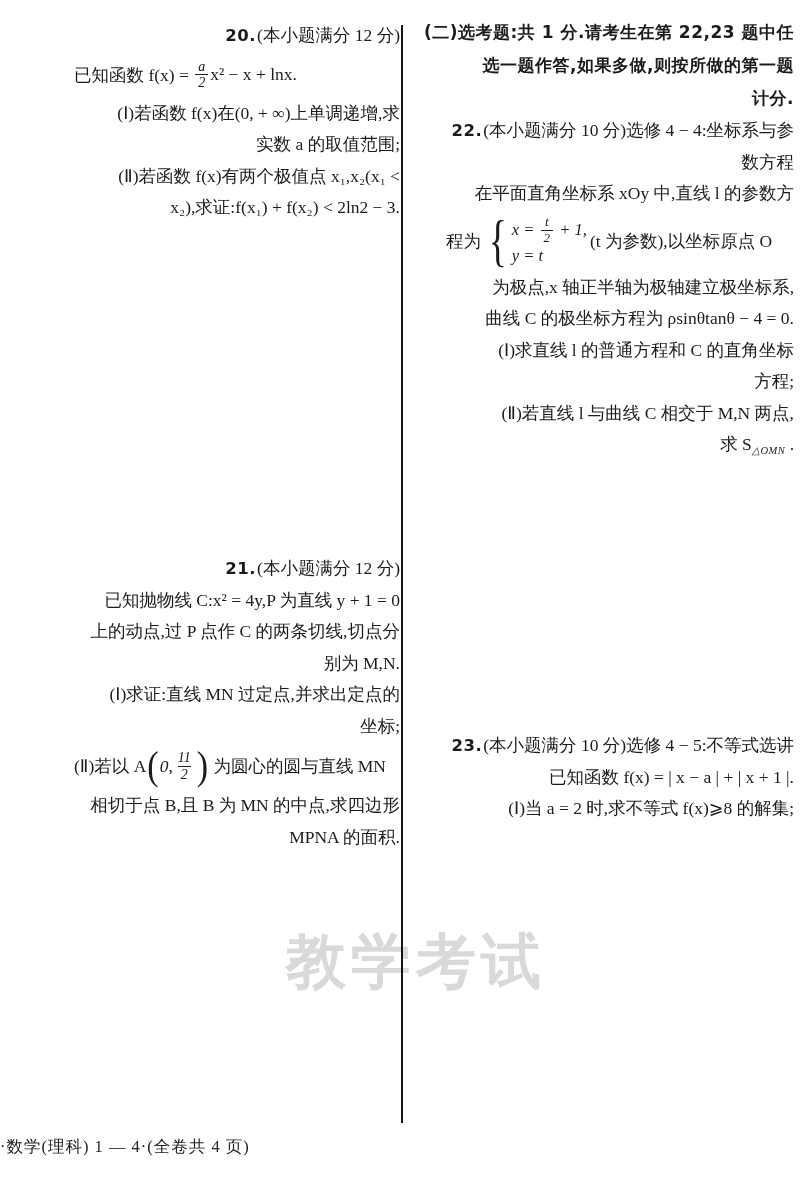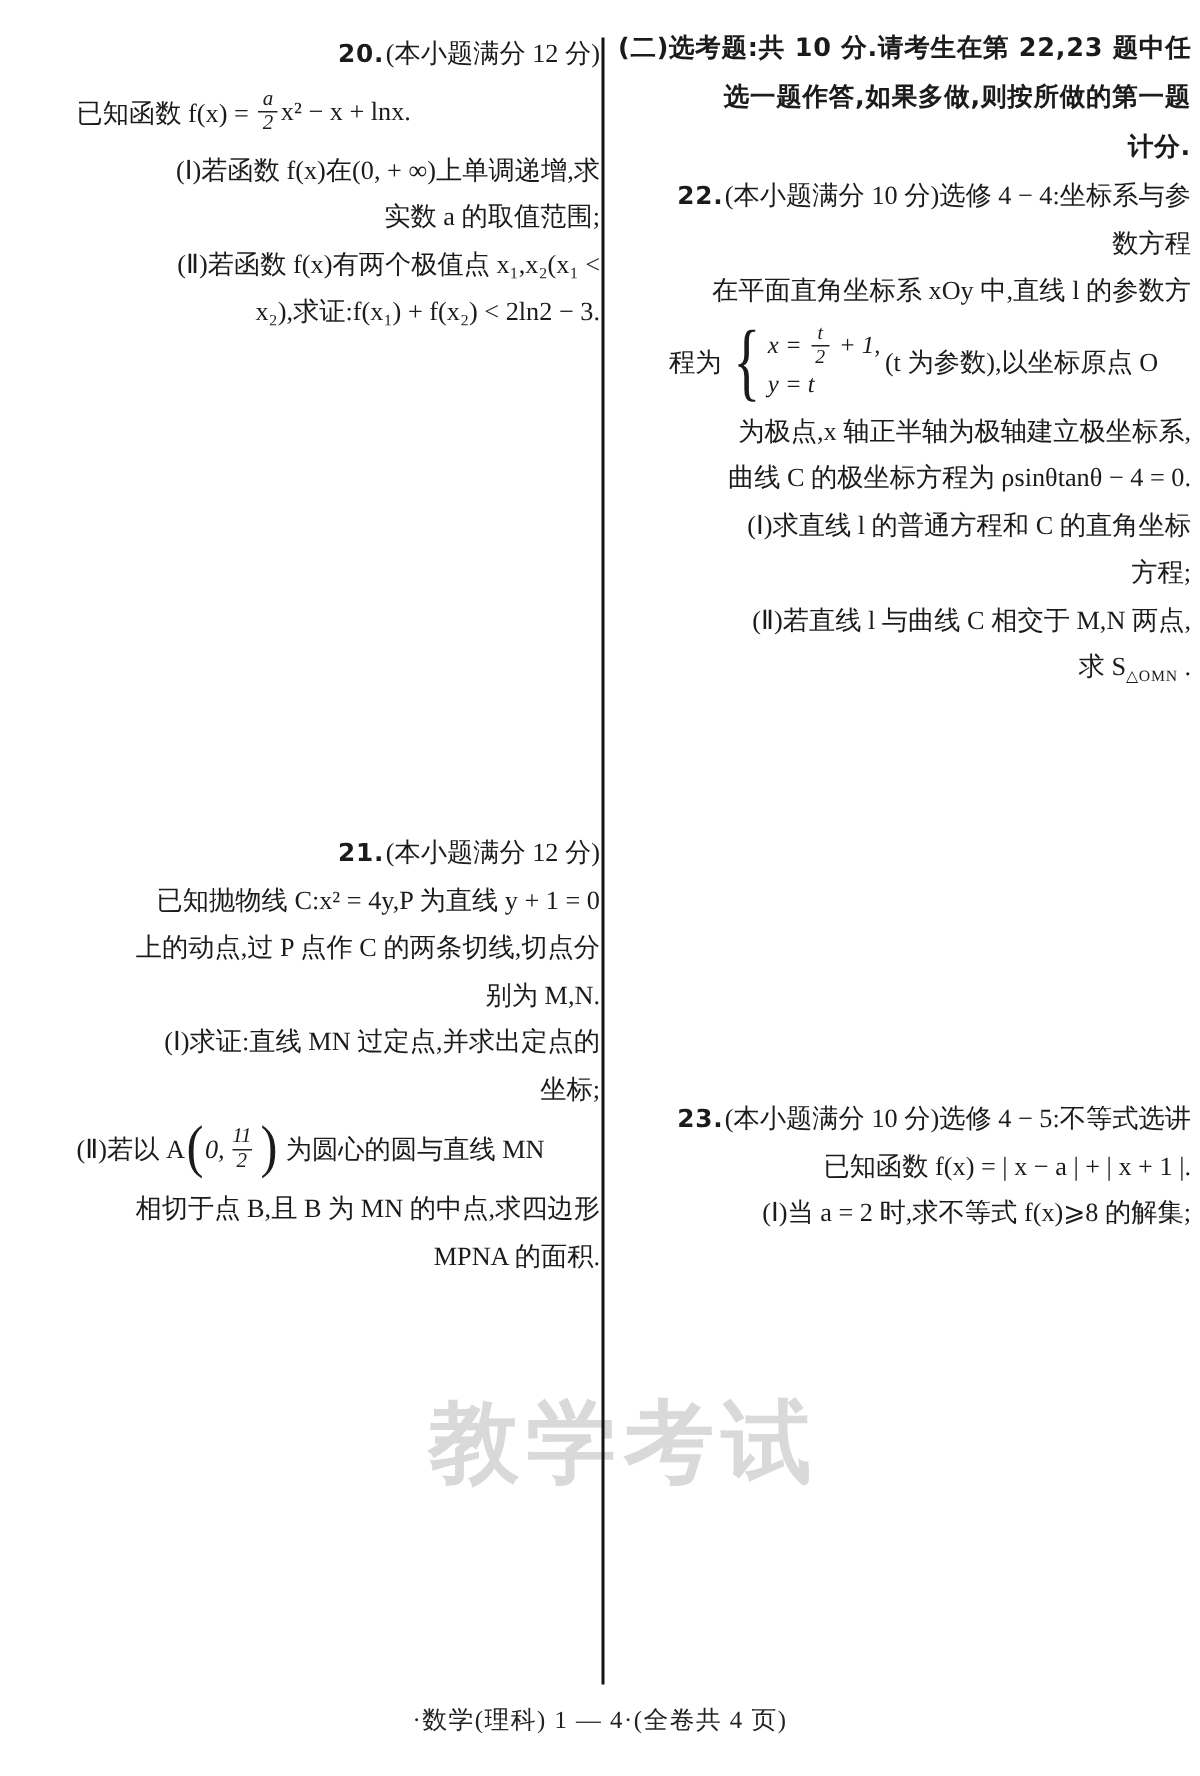--- a/index.html
+++ b/index.html
@@ -15,32 +15,32 @@
 
   
   .watermark{
     position:absolute;left:16px;top:922px;width:800px;text-align:center;
     font-family:"DejaVu Sans",sans-serif;font-weight:900;font-size:60px;
     letter-spacing:5px;color:#d9d9d9;user-select:none;
   }
 
   
   .footer{
-    position:absolute;left:0;top:1136px;width:800px;text-align:center;
+    position:absolute;left:0;top:1136px;width:800px;text-align:left;
     font-size:16.5px;letter-spacing:1px;color:#222;
   }
 
   section{position:absolute;text-align:right;}
   #sec20{left:28px;top:20px;width:372px;}
   #sec21{left:28px;top:553px;width:372px;}
   #secR {left:412px;top:16px;width:382px;}
   #sec23{left:412px;top:730px;width:382px;}
 
   .line{font-size:17.5px;line-height:31.5px;white-space:nowrap;}
-  .indent{margin-left:23px;}   
+  .indent{margin-left:46px;}   
   .rindent{margin-left:34px;}  
   .hang{}     
 
   .pnum{
     font-family:"DejaVu Sans",sans-serif;font-weight:bold;
     font-size:16.5px;letter-spacing:0.5px;margin-right:1px;
   }
   .bold-note .line{
     font-family:"DejaVu Sans",sans-serif;font-weight:bold;
     font-size:17px;line-height:33px;letter-spacing:0.5px;
@@ -69,21 +69,21 @@
   
   .sys{display:inline-flex;align-items:center;margin:0 3px;}
   .sys .brace{
     font-size:58px;font-weight:400;line-height:0.95;
     transform:scaleX(0.65);display:inline-block;margin-right:0px;
   }
   .sys .eqs{display:flex;flex-direction:column;gap:1px;font-style:italic;font-size:16.5px;}
   .sys .eqrow{display:flex;align-items:center;white-space:pre;}
 
   .it{font-style:italic;}
-  .sub{font-size:0.6em;vertical-align:-0.4em;letter-spacing:0.5px;}
+  .sub{font-size:0.6em;font-style:italic;vertical-align:-0.4em;letter-spacing:0.5px;}
 </style>
 </head>
 <body>
 
 <div class="page">
 
   <div class="watermark">教学考试</div>
 
   <div class="divider"></div>
 
@@ -124,21 +124,21 @@
       </span>
       <span class="bigparen">)</span>
       <span> 为圆心的圆与直线 MN</span>
     </div>
     <div class="line indent">相切于点 B,且 B 为 MN 的中点,求四边形</div>
     <div class="line indent">MPNA 的面积.</div>
   </section>
 
   <section id="secR">
     <div class="bold-note">
-      <div class="line">(二)选考题:共 10 分.请考生在第 22,23 题中任</div>
+      <div class="line">(二)选考题:共 1 分.请考生在第 22,23 题中任</div>
       <div class="line hang">选一题作答,如果多做,则按所做的第一题</div>
       <div class="line hang">计分.</div>
     </div>
 
     <div>
       <div class="line">
         <span class="pnum">22.</span><span>(本小题满分 10 分)选修 4 − 4:坐标系与参</span>
       </div>
       <div class="line rindent">数方程</div>
       <div class="line rindent">在平面直角坐标系 xOy 中,直线 l 的参数方</div>

